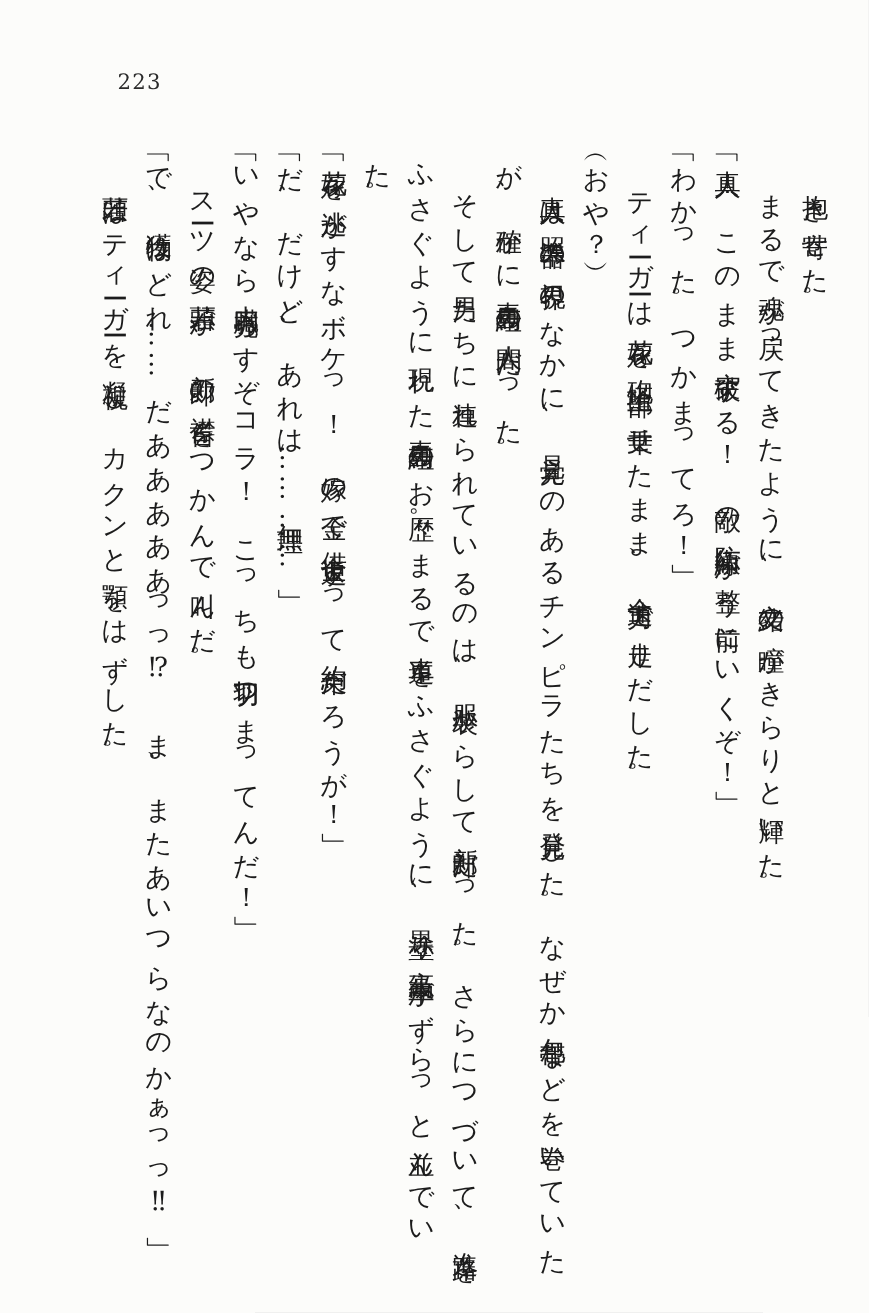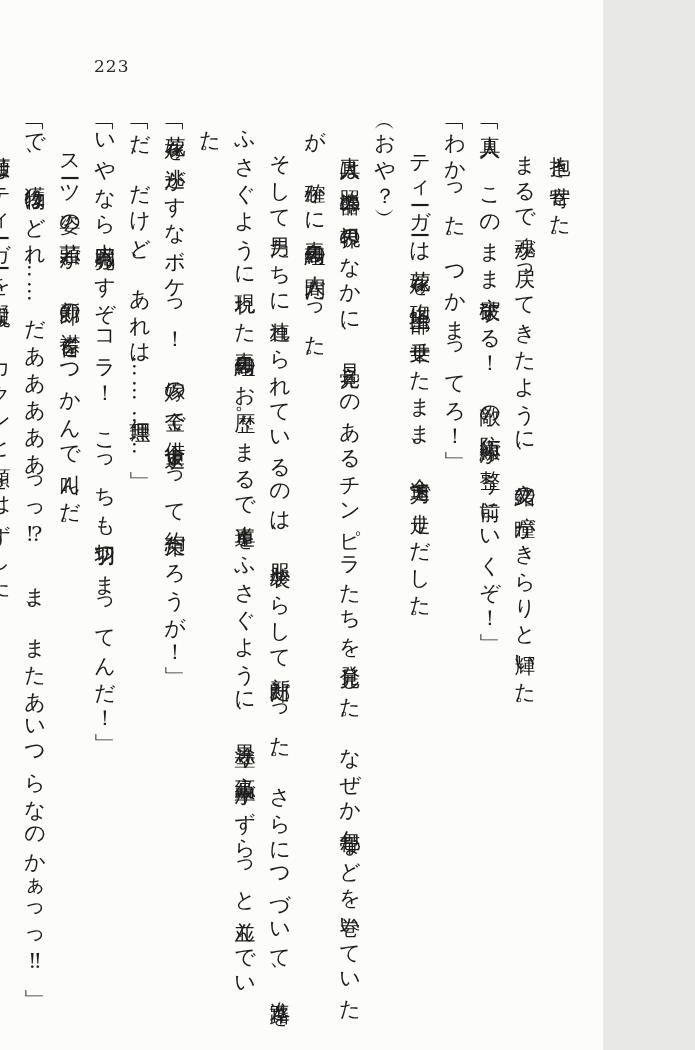--- a/index.html
+++ b/index.html
@@ -2,21 +2,21 @@
 <html lang="ja"><head>
 <meta charset="utf-8">
 <style>
   html, body {
     margin: 0;
     padding: 0;
     background: #e8e8e6;
   }
   .book-page {
     position: relative;
-    width: 603px;
+    width: 695px;
     height: 1050px;
     background: #fcfcfa;
     overflow: hidden;
     box-sizing: border-box;
     font-family: "DejaVu Serif", "Liberation Serif", serif;
   }
   .page-number {
     position: absolute;
     top: 56px;
     left: 94px;

